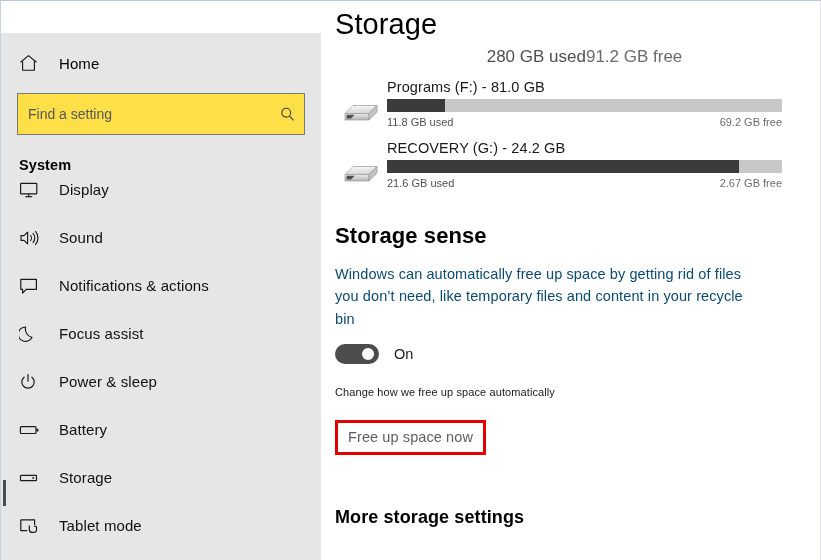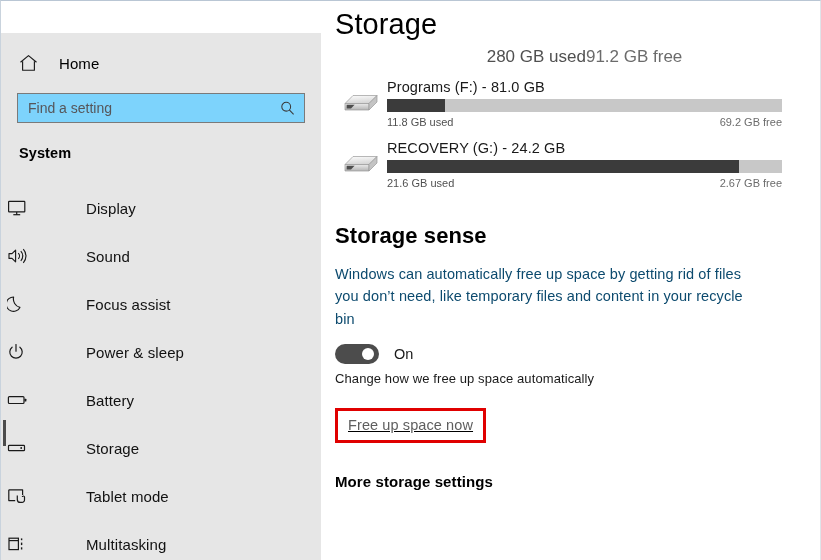--- a/index.html
+++ b/index.html
@@ -46,22 +46,22 @@
   .home-row .lbl {
     font-size: 15px;
     color: #000;
     margin-left: 14px;
     letter-spacing: .1px;
   }
 
   .search-wrap { padding: 8px 16px 0 16px; }
   .search-box {
     position: relative;
-    height: 30px;
-    background: #7dd3fc;
+    height: 42px;
+    background: #fde047;
     border: 1px solid #7a7a7a;
     display: flex;
     align-items: center;
   }
   .search-box input {
     border: none;
     outline: none;
     background: transparent;
     font-family: "Liberation Sans", sans-serif;
     font-size: 14px;
@@ -84,25 +84,24 @@
     color: #000;
     padding: 22px 0 6px 18px;
     letter-spacing: .1px;
   }
 
   .nav-list { margin-top: 2px; }
 
   .nav-item {
     position: relative;
     display: flex;
-    align-items: flex-end;
+    align-items: flex-start;
     height: 48px;
-    padding-left: 6px;
+    padding-left: 18px;
     cursor: default;
-    gap: 39px;
   }
   .nav-item .sel-bar {
     position: absolute;
     left: 2px; top: 50%;
     transform: translateY(-50%);
     width: 3px; height: 26px;
     background: #4b4b4b;
     display: none;
   }
   .nav-item.selected .sel-bar { display: block; }
@@ -143,21 +142,21 @@
     display: flex;
     justify-content: center;
     font-size: 17px;
     color: #505050;
     padding: 6px 0 0 52px;
   }
   .totals-row .free { color: #6b6b6b; }
 
   .drive {
     display: flex;
-    align-items: center;
+    align-items: flex-end;
     margin-top: 12px;
   }
   .drive-icon {
     width: 52px;
     flex: 0 0 52px;
     display: flex;
     align-items: center;
     justify-content: center;
     padding-top: 4px;
   }
@@ -225,23 +224,23 @@
     background: #ffffff;
     top: 4px; right: 5px;
   }
   .toggle-label {
     font-size: 14.5px;
     color: #1a1a1a;
     margin-left: 15px;
   }
 
   .link-line {
-    font-size: 13px;
+    font-size: 11px;
     color: #1a1a1a;
-    margin-top: 7px;
+    margin-top: 22px;
     letter-spacing: .1px;
     cursor: pointer;
   }
 
   .highlight-wrap {
     position: relative;
     display: inline-block;
     margin-top: 22px;
   }
   .highlight-box {
@@ -251,24 +250,24 @@
   }
   .link-action {
     font-size: 14.5px;
     color: #5e5e5e;
     letter-spacing: .1px;
     cursor: pointer;
     white-space: nowrap;
   }
 
   .more-title {
-    font-size: 15px;
+    font-size: 18px;
     color: #000;
     letter-spacing: .1px;
-    margin-top: 30px;
+    margin-top: 52px;
   }
 
   svg { display: block; }
 </style>
 </head>
 <body>
 
 <div id="app">
 
   <nav id="sidebar" style="background: rgb(230, 230, 230);">
@@ -317,20 +316,29 @@
           <svg width="21" height="18" viewBox="0 0 21 18">
             <path d="M2 6.6 H5 L8.6 3.2 V14.8 L5 11.4 H2 Z" fill="none" stroke="#1a1a1a" stroke-width="1.15" stroke-linejoin="round"></path>
             <path d="M11.3 6.1 A4.2 4.2 0 0 1 11.3 11.9" fill="none" stroke="#1a1a1a" stroke-width="1.15"></path>
             <path d="M13.8 4.1 A7.1 7.1 0 0 1 13.8 13.9" fill="none" stroke="#1a1a1a" stroke-width="1.15"></path>
             <path d="M16.3 2.2 A10 10 0 0 1 16.3 15.8" fill="none" stroke="#1a1a1a" stroke-width="1.15"></path>
           </svg>
         </span>
         <span class="lbl">Sound</span>
       </div>
 
+      <div class="nav-item">
+
+        <span class="ico">
+          <svg width="20" height="18" viewBox="0 0 20 18">
+            <path d="M1.8 2.4 H17.4 V12.3 H7.2 L3.6 16.1 V12.3 H1.8 Z" fill="none" stroke="#1a1a1a" stroke-width="1.2" stroke-linejoin="round"></path>
+          </svg>
+        </span>
+        <span class="lbl">Notifications &amp; actions</span>
+      </div>
 
       <div class="nav-item">
 
         <span class="ico">
           <svg width="18" height="18" viewBox="0 0 18 18">
             <path d="M12.9 12.4 A7.2 7.2 0 1 1 6.6 2.0 A8.7 8.7 0 0 0 12.9 12.4 Z" fill="none" stroke="#1a1a1a" stroke-width="1.15" stroke-linejoin="round"></path>
           </svg>
         </span>
         <span class="lbl">Focus assist</span>
       </div>
@@ -466,21 +474,21 @@
     <div class="toggle-row">
       <div class="toggle" style="background: rgb(76, 76, 76);">
         <span class="knob"></span>
       </div>
       <span class="toggle-label">On</span>
     </div>
 
     <div class="link-line">Change how we free up space automatically</div>
 
     <div class="highlight-wrap">
-      <div class="highlight-box" style="border-color: rgb(224, 0, 0); text-decoration: underline;">
+      <div class="highlight-box" style="border-color: rgb(224, 0, 0);">
         <span class="link-action">Free up space now</span>
       </div>
     </div>
 
     <h2 class="more-title">More storage settings</h2>
 
   </section>
 </div>
 
 </body></html>

